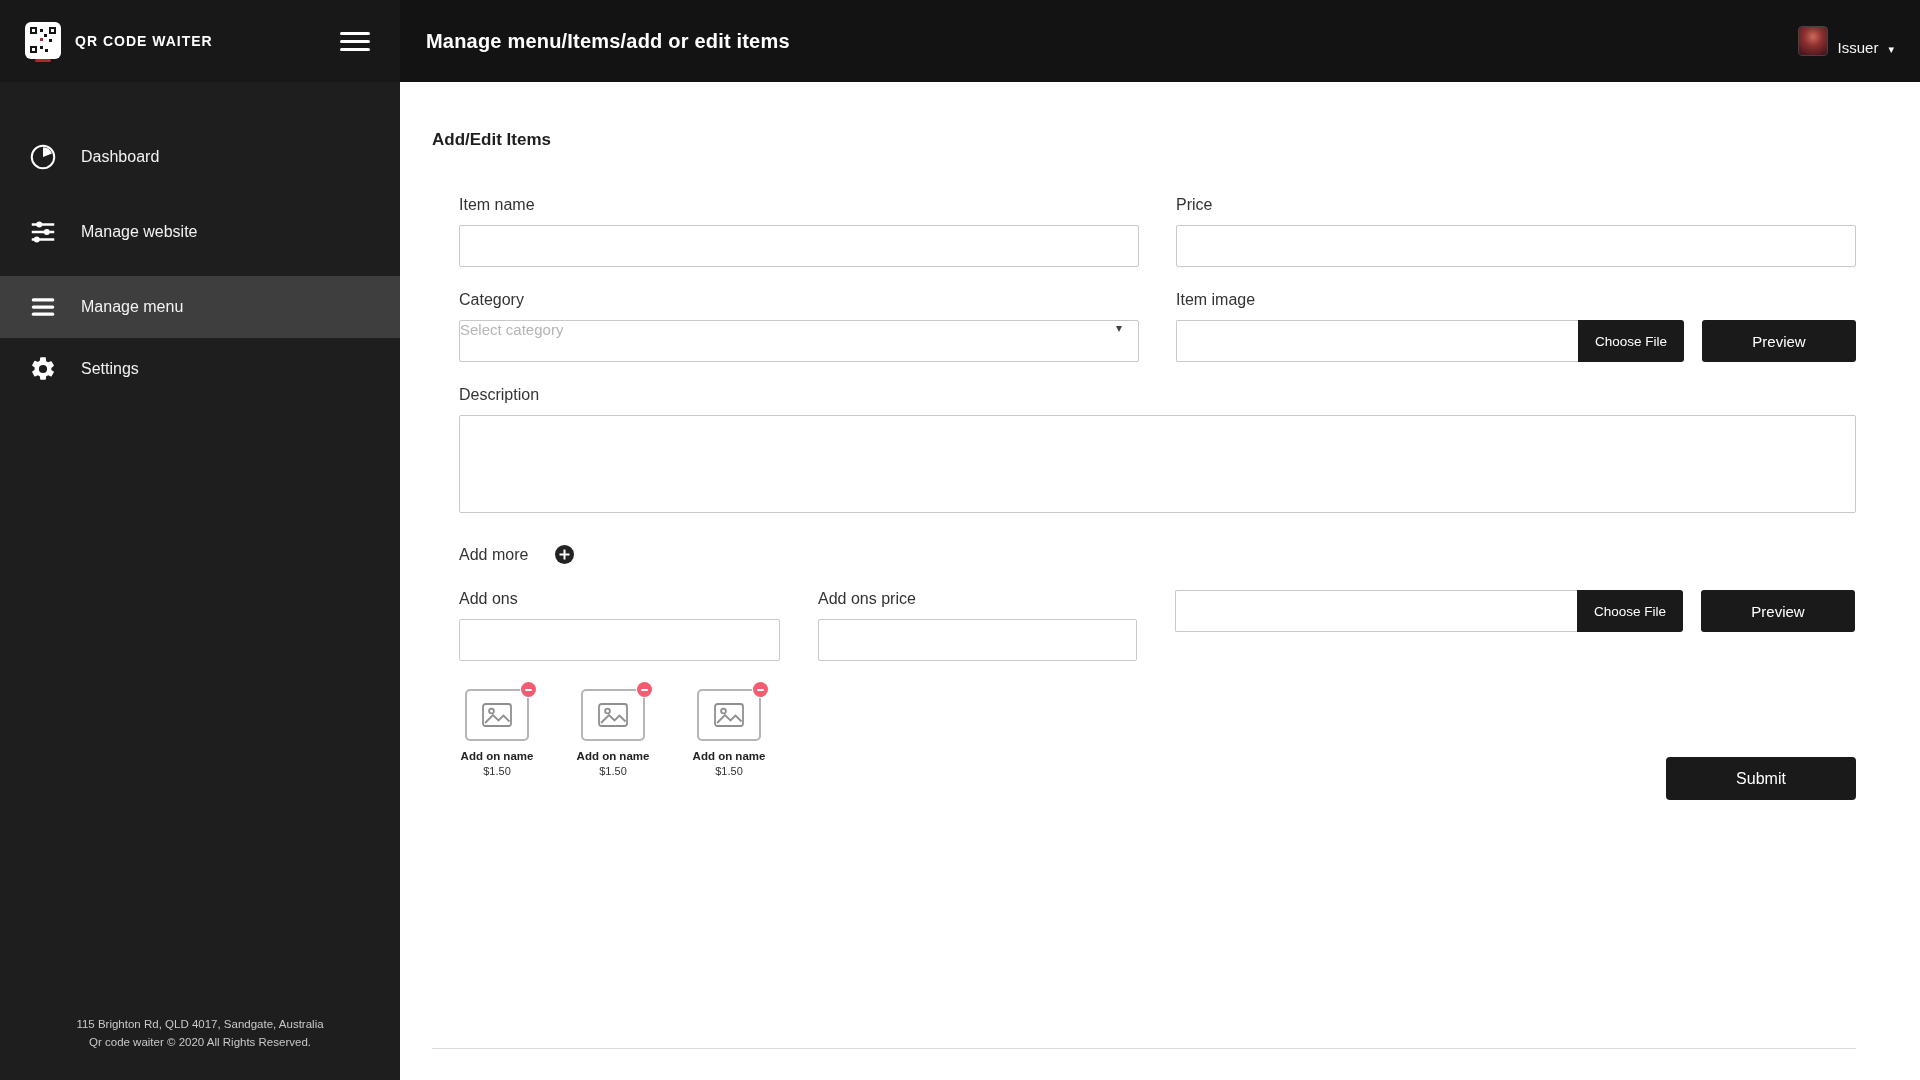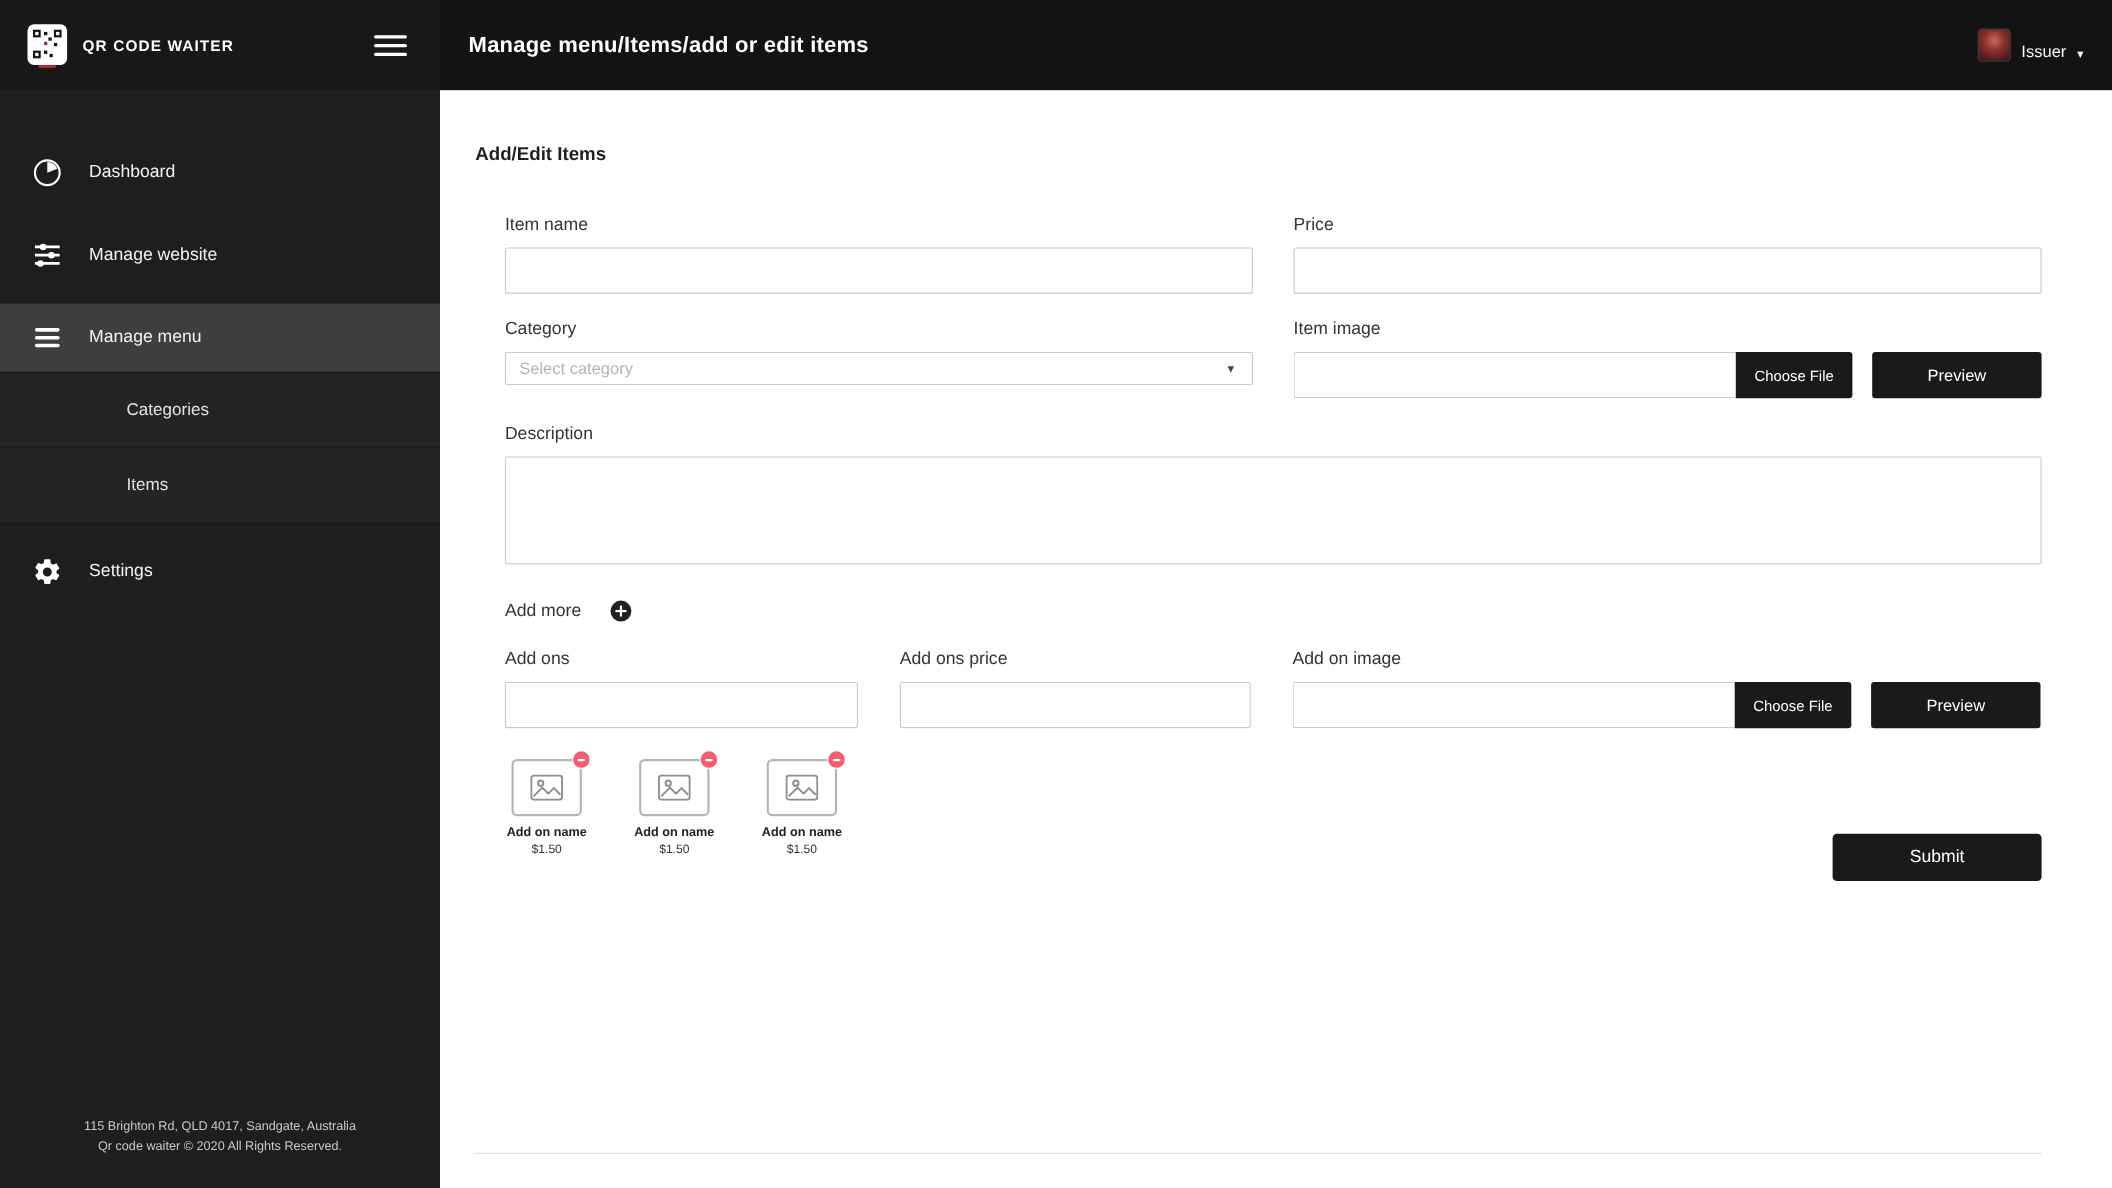--- a/index.html
+++ b/index.html
@@ -86,22 +86,22 @@
   .mt { margin-top: 24px; }
 
   input.text-input, .select-box, textarea.desc {
     border: 1px solid #c9c9c9; border-radius: 2px; background: #fff;
     font-family: "Liberation Sans", sans-serif;
   }
   input.text-input {
     height: 42px; width: 100%; padding: 0 10px; font-size: 15px; color: #333; outline: none;
   }
   .select-box {
-    height: 30px; width: 100%; display: flex; align-items: center;
-    padding: 0 16px 0 12px; cursor: pointer;
+    height: 42px; width: 100%; display: flex; 
+    padding: 0 16px 0 0; cursor: pointer;
   }
   .select-placeholder { color: #b5b5b5; font-size: 15px; flex: 1; }
   .select-caret { color: #444; font-size: 12px; }
 
   textarea.desc {
     width: 1397px; height: 98px; resize: none; outline: none;
     padding: 8px 10px; font-size: 15px; color: #333;
   }
 
   .file-row { display: flex; align-items: stretch; }
@@ -200,28 +200,20 @@
       <span class="nav-icon">
         <svg width="30" height="30" viewBox="0 0 24 24" fill="#fff">
           <rect x="3" y="5" width="18" height="2.6" rx="1.3"></rect>
           <rect x="3" y="10.7" width="18" height="2.6" rx="1.3"></rect>
           <rect x="3" y="16.4" width="18" height="2.6" rx="1.3"></rect>
         </svg>
       </span>
       <span>Manage menu</span>
     </div>
 
-    <div class="subnav">
-      <div class="subnav-item">
-        <span>Categories</span>
-      </div>
-      <div class="subnav-item">
-        <span>Items</span>
-      </div>
-    </div>
 
     <div class="nav-item">
       <span class="nav-icon">
         <svg width="28" height="28" viewBox="0 0 24 24" fill="#fff">
           <path d="M19.14 12.94a7.07 7.07 0 0 0 .06-.94 7.07 7.07 0 0 0-.06-.94l2.03-1.58a.5.5 0 0 0 .12-.64l-1.92-3.32a.5.5 0 0 0-.61-.22l-2.39.96a7.3 7.3 0 0 0-1.62-.94l-.36-2.54A.5.5 0 0 0 13.9 2h-3.8a.5.5 0 0 0-.49.42l-.36 2.54c-.59.24-1.13.56-1.62.94l-2.39-.96a.5.5 0 0 0-.61.22L2.71 8.48a.5.5 0 0 0 .12.64l2.03 1.58a7.07 7.07 0 0 0 0 1.88l-2.03 1.58a.5.5 0 0 0-.12.64l1.92 3.32c.14.24.42.34.61.22l2.39-.96c.49.38 1.03.7 1.62.94l.36 2.54a.5.5 0 0 0 .49.42h3.8a.5.5 0 0 0 .49-.42l.36-2.54c.59-.24 1.13-.56 1.62-.94l2.39.96c.23.09.47 0 .61-.22l1.92-3.32a.5.5 0 0 0-.12-.64ZM12 15.5A3.5 3.5 0 1 1 15.5 12 3.5 3.5 0 0 1 12 15.5Z"></path>
         </svg>
       </span>
       <span>Settings</span>
     </div>
   </nav>
@@ -298,21 +290,20 @@
         <div class="row-three">
           <div class="field">
             <label>Add ons</label>
             <input class="text-input" type="text" value="" style="">
           </div>
           <div class="field">
             <label>Add ons price</label>
             <input class="text-input" type="text" value="" style="">
           </div>
           <div class="field">
-            <label>Add on image</label>
             <div class="file-row">
               <div class="file-box">
                 <input class="text-input" type="text" value="" style="">
                 <button class="btn btn-choose">Choose File</button>
               </div>
               <button class="btn btn-preview">Preview</button>
             </div>
           </div>
         </div>
 

